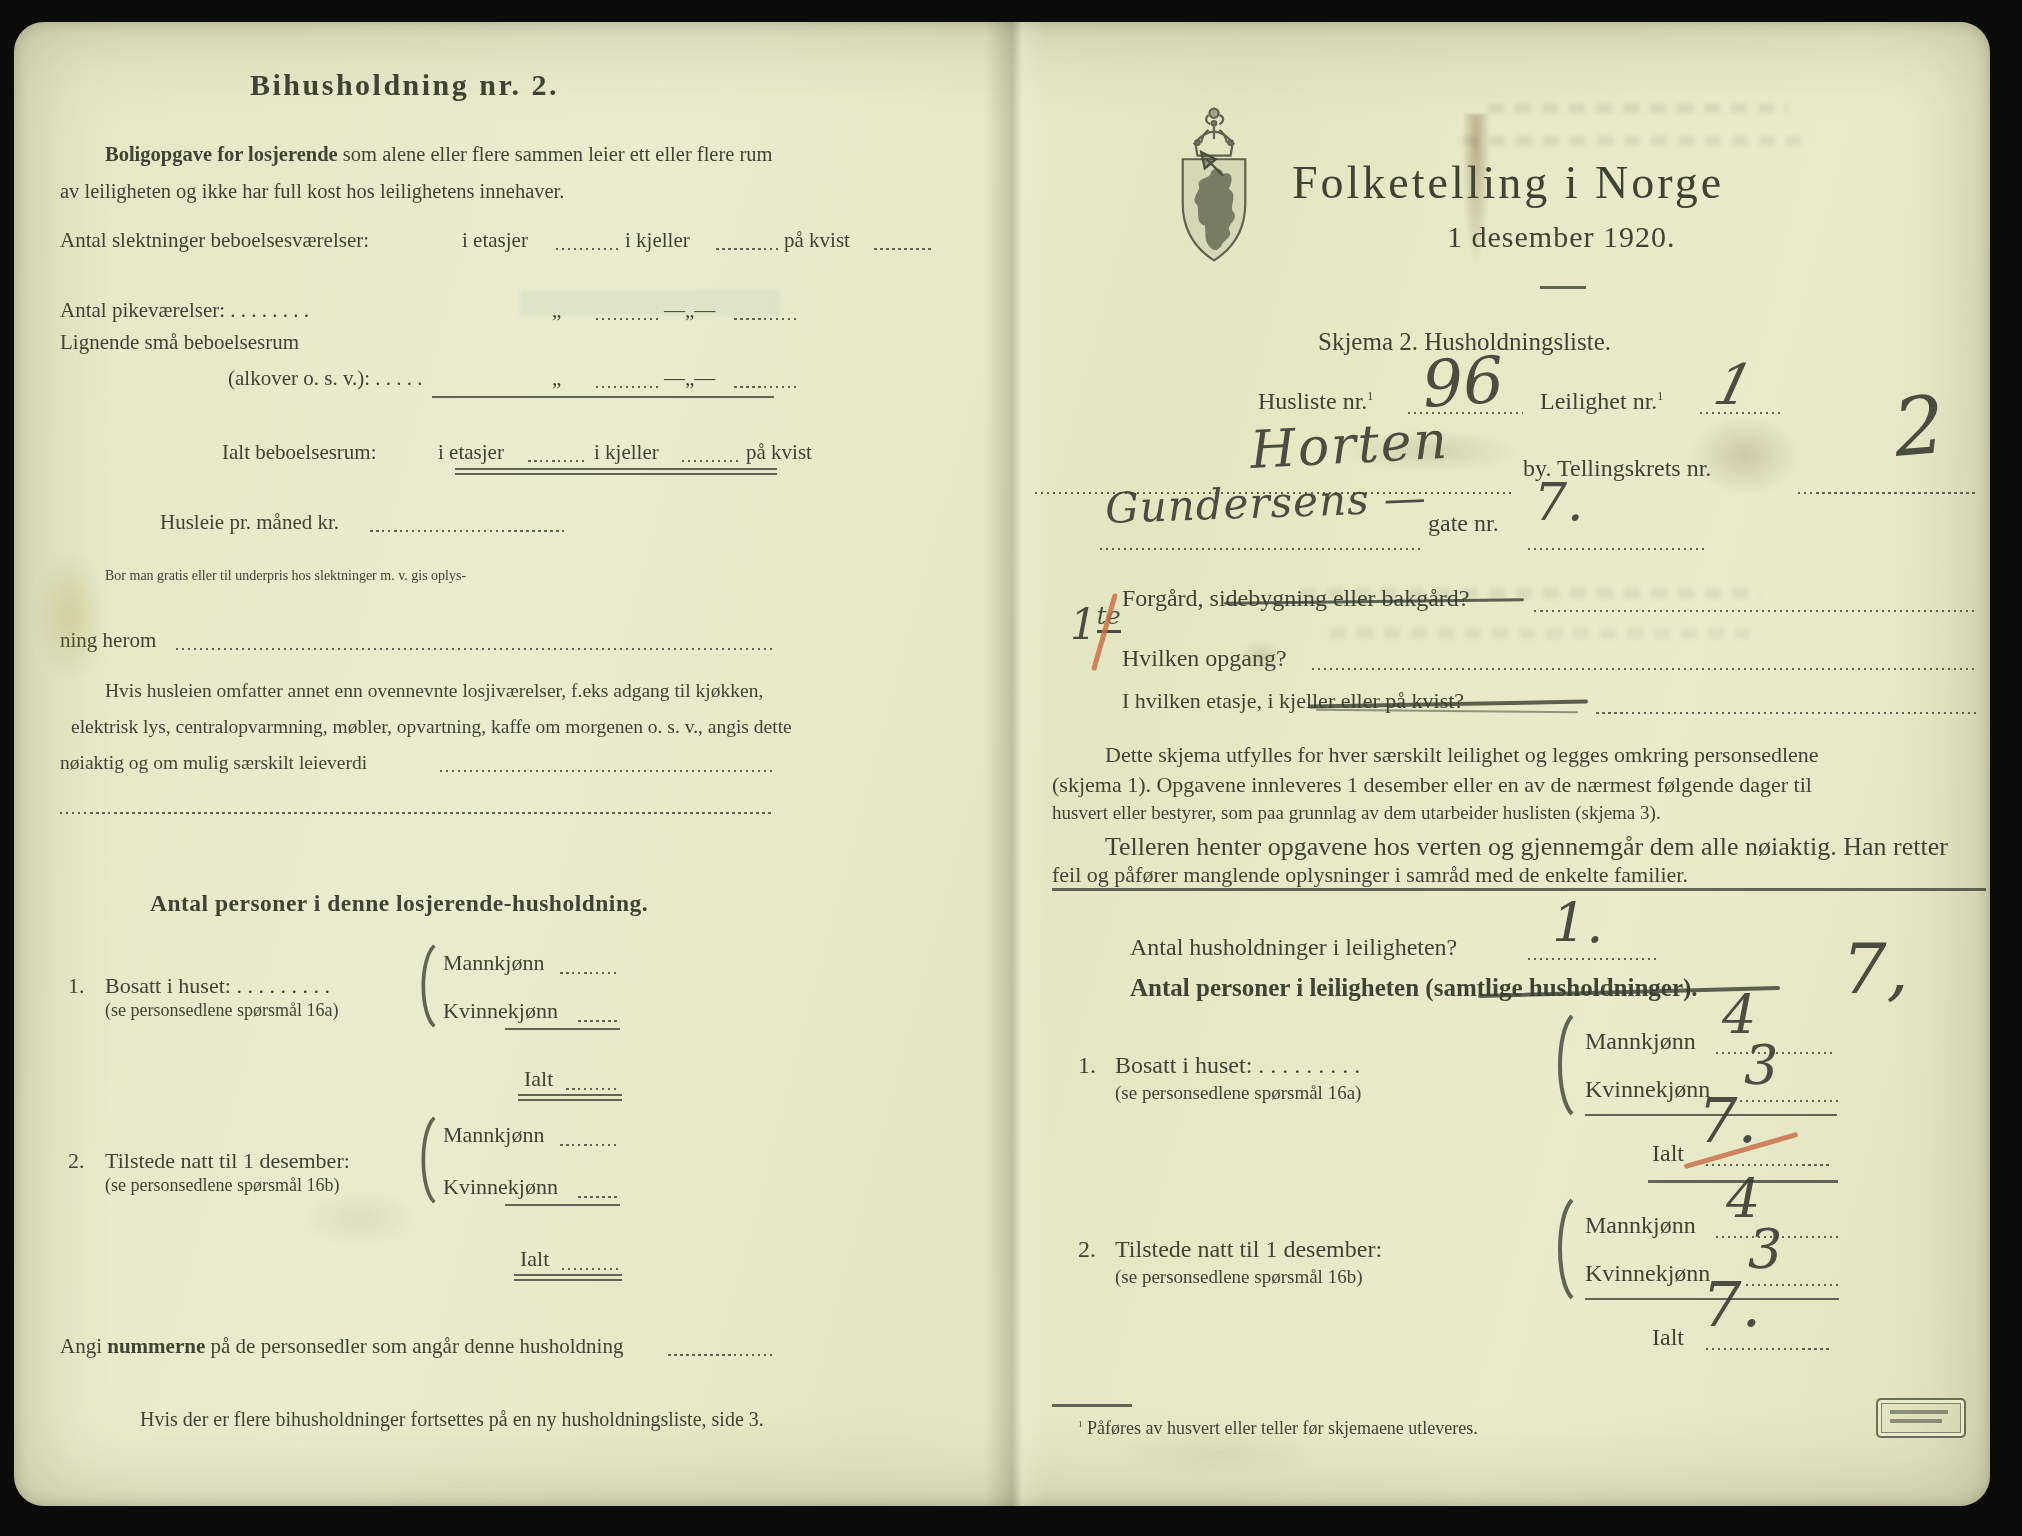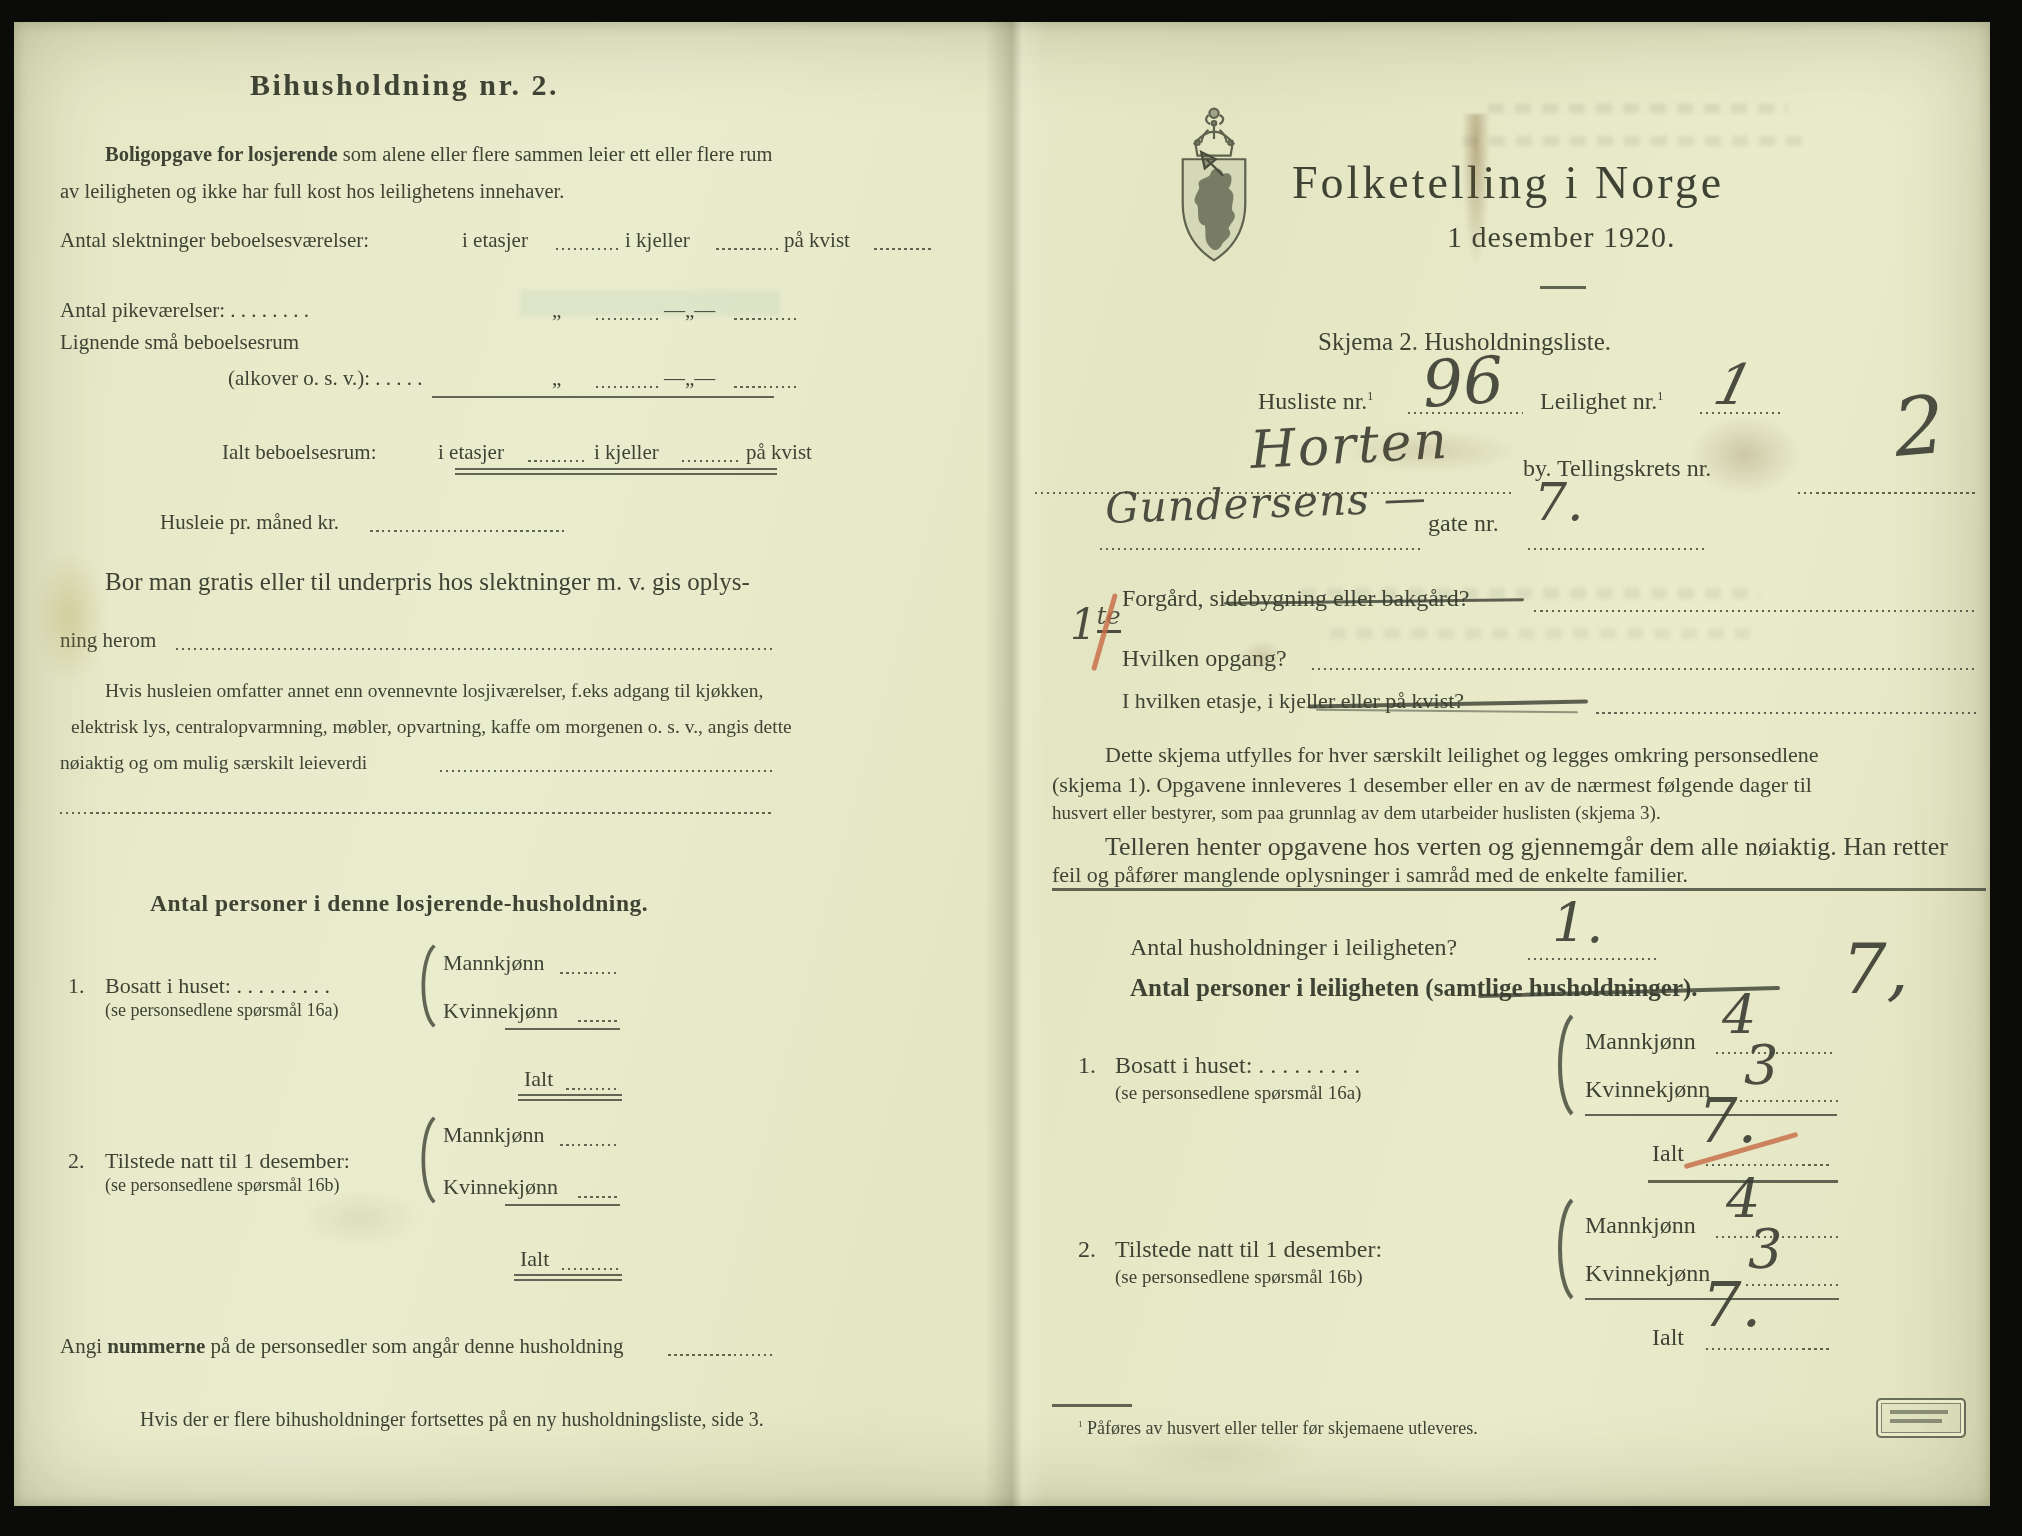--- a/index.html
+++ b/index.html
@@ -1,21 +1,21 @@
 <!DOCTYPE html>
 <html style="--paper: #e8eac9; --ink: #3e4334; --pen: #3a3d31; --red: #c86c48;"><head>
 <meta charset="utf-8">
 <style>
   :root { --ink:#3e4334; --pen:#3a3d31; --red:#c86c48; --paper:#e8eac9; }
   html,body { margin:0; padding:0; }
   body { width:2022px; height:1536px; background:#0b0b09; position:relative;
          overflow:hidden; font-family:"Liberation Serif","DejaVu Serif",serif; }
   #paper { position:absolute; left:14px; top:22px; width:1976px; height:1484px;
     background:linear-gradient(105deg,#e5e7c5 0%,#eaecce 28%,#e4e6c3 52%,#e9ebcb 78%,#e1e3c0 100%);
-    box-shadow: inset 0 0 90px rgba(90,85,45,.30), inset 0 0 14px rgba(60,55,30,.25); }
+    box-shadow: inset 0 0 90px rgba(90,85,45,.30), inset 0 0 14px rgba(60,55,30,.25); border-radius: 30px; }
   .t { position:absolute; white-space:nowrap; color:var(--ink);
        font-family:"Liberation Serif","DejaVu Serif",serif; }
   .b { font-weight:bold; }
   .ld { position:absolute; height:2px; opacity:.8;
         background-image:repeating-linear-gradient(90deg,var(--ink) 0 2.5px,transparent 2.5px 6px); }
   .rl { position:absolute; background:var(--ink); opacity:.8; }
   .hw { position:absolute; white-space:nowrap; font-family:"DejaVu Serif",serif;
         font-style:italic; color:var(--pen); opacity:.9; transform-origin:left bottom; }
   .strike { position:absolute; background:var(--pen); opacity:.8; border-radius:2px; }
   .red { position:absolute; background:var(--red); opacity:.82; border-radius:3px; }
@@ -66,21 +66,21 @@
   <div class="ld" style="left:514px;top:438px;width:60px;"></div>
   <div class="t" style="left:580px;top:418px;font-size:21px;">i kjeller</div>
   <div class="ld" style="left:668px;top:438px;width:58px;"></div>
   <div class="t" style="left:732px;top:418px;font-size:21px;">på kvist</div>
   <div class="rl" style="left:441px;top:446px;width:322px;height:2px;"></div>
   <div class="rl" style="left:441px;top:451px;width:322px;height:2px;"></div>
 
   <div class="t" style="left:146px;top:488px;font-size:21px;">Husleie pr. måned kr.</div>
   <div class="ld" style="left:356px;top:508px;width:196px;"></div>
 
-  <div class="t" style="left:91px;top:546px;font-size:25px;">Bor man gratis eller til underpris hos slektninger m. v. gis oplys-</div>
+  <div class="t" style="left:91px;top:546px;font-size:14px;">Bor man gratis eller til underpris hos slektninger m. v. gis oplys-</div>
   <div class="t" style="left:46px;top:606px;font-size:21px;">ning herom</div>
   <div class="ld" style="left:162px;top:626px;width:596px;"></div>
 
   <div class="t" style="left:91px;top:658px;font-size:19.5px;">Hvis husleien omfatter annet enn ovennevnte losjiværelser, f.eks adgang til kjøkken,</div>
   <div class="t" style="left:46px;top:694px;font-size:19.5px;margin-left:11px;">elektrisk lys, centralopvarmning, møbler, opvartning, kaffe om morgenen o. s. v., angis dette</div>
   <div class="t" style="left:46px;top:730px;font-size:19.5px;">nøiaktig og om mulig særskilt leieverdi</div>
   <div class="ld" style="left:426px;top:748px;width:332px;"></div>
   <div class="ld" style="left:46px;top:790px;width:714px;"></div>
 
   <div class="t b" style="left:136px;top:868px;font-size:23.5px;letter-spacing:.5px;">Antal personer i denne losjerende-husholdning.</div>

